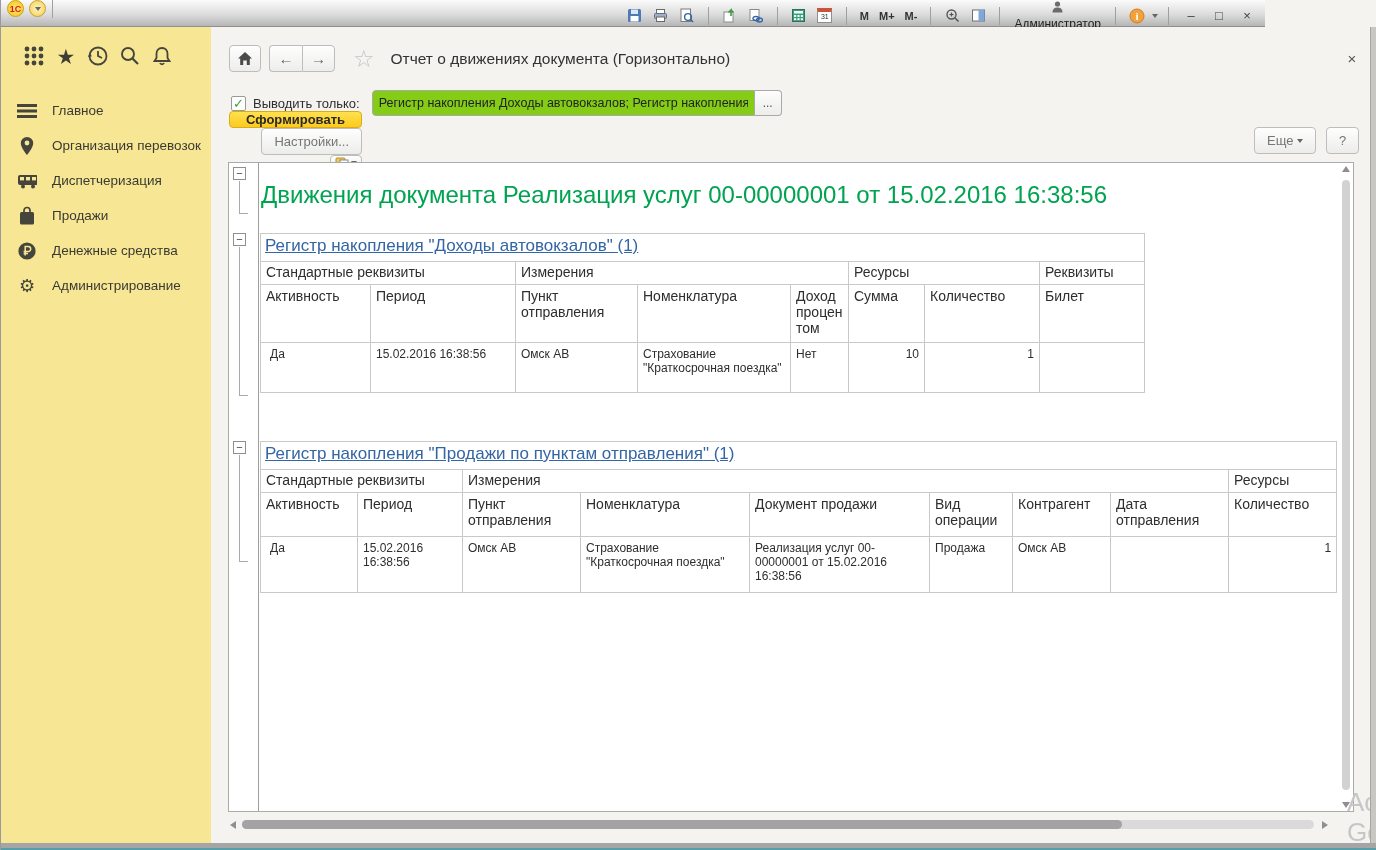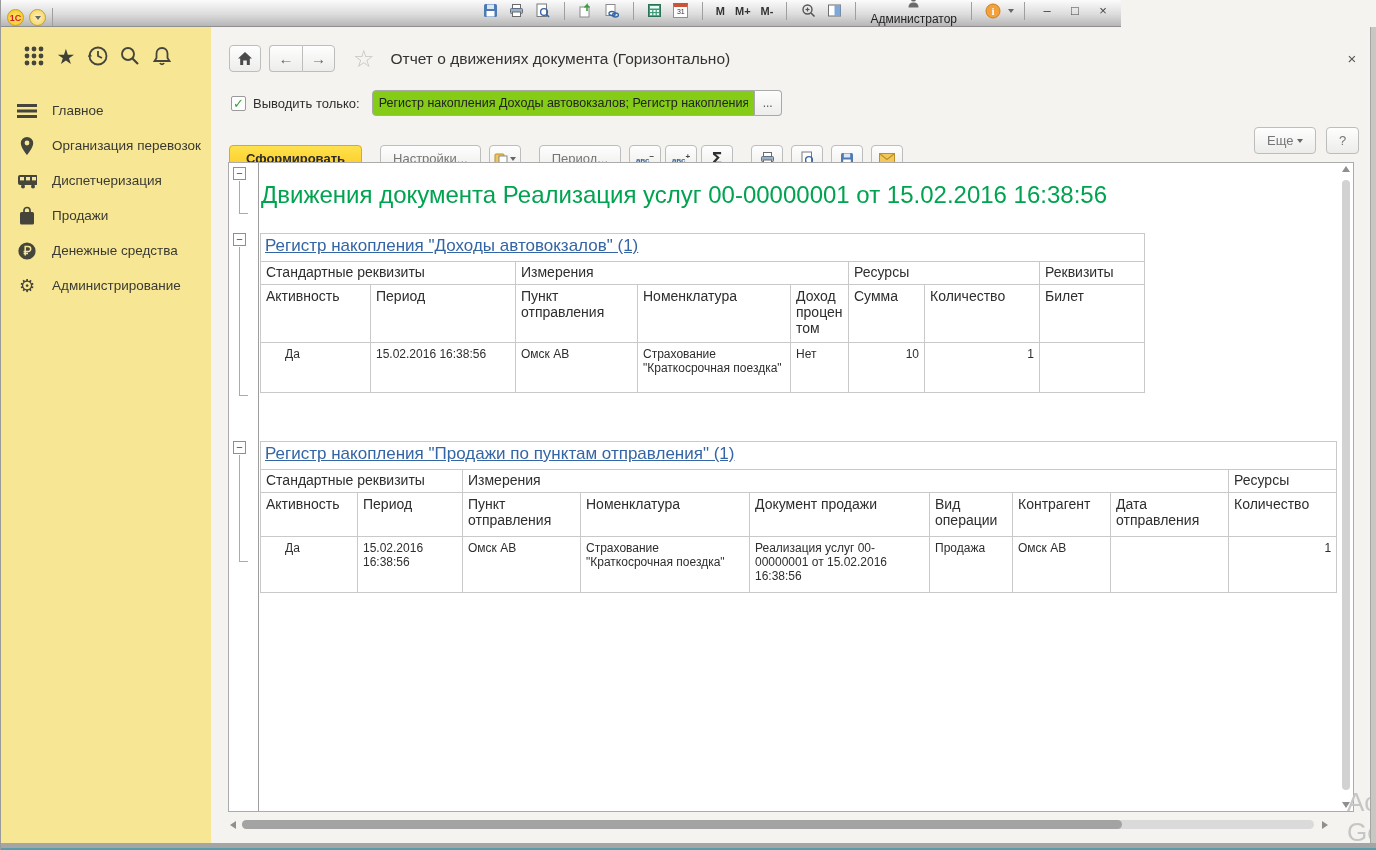--- a/index.html
+++ b/index.html
@@ -1,22 +1,22 @@
 <!DOCTYPE html>
 <html><head>
 <meta charset="utf-8">
 <style>
   * { margin:0; padding:0; box-sizing:border-box; }
   html,body { width:1376px; height:850px; overflow:hidden; font-family:"Liberation Sans","DejaVu Sans",sans-serif; }
   body { position:relative; background:#f4f3ef; border-left:1px solid #9a9a9a; }
 
   
-  .titlebar { position:absolute; left:0; top:0; width:1120px; height:27px;
+  .titlebar { position:absolute; left:0; top:0; width:1264px; height:27px;
     background:linear-gradient(#fbfbfb,#dcdcdc 55%,#b6b6b6); border-bottom:1px solid #8f8f8f;
-    display:flex; align-items:flex-end; padding:0 6px; }
+    display:flex; align-items:flex-start; padding:0 6px; }
   .logo-1c { width:17px; height:17px; border-radius:50%; background:radial-gradient(#ffe474,#f4c518);
     color:#d01f1f; font-size:9px; font-weight:bold; display:flex; align-items:center; justify-content:center; border:1px solid #caa20a; }
   .menu-bubble { width:17px; height:17px; border-radius:50%; background:radial-gradient(#fff3c0,#f2cf4e);
     border:1px solid #c8a028; margin-left:5px; display:flex; align-items:center; justify-content:center; }
   .tb-sep { width:1px; height:18px; background:#9f9f9f; margin:0 6px; }
   .tb-title { font-size:12px; color:#1c1c1c; margin-left:6px; white-space:nowrap; }
   .tb-right { margin-left:auto; display:flex; align-items:center; gap:4px; }
   .tb-ic { width:22px; height:20px; display:flex; align-items:center; justify-content:center; border-radius:3px; }
   .mem-btn { font-size:11px; font-weight:bold; color:#333; padding:1px 3px; }
   .user-box { display:flex; align-items:center; gap:4px; font-size:12px; color:#222; padding:0 4px;flex-direction:column; }
@@ -58,21 +58,21 @@
   .filter-row { position:absolute; left:20px; top:63px; display:flex; align-items:center; }
   .chk { width:15px; height:15px; background:#fff; border:1px solid #9a9a9a; border-radius:2px;
     display:flex; align-items:center; justify-content:center; color:#35a435; font-size:13px; font-weight:bold; }
   .chk-label { font-size:13px; color:#2e2e2e; margin-left:7px; margin-right:12px; white-space:nowrap; }
   .filter-field { display:flex; }
   .filter-input { width:383px; height:26px; border:1px solid #a9a9a9; border-radius:4px 0 0 4px; font-size:12.5px; color:#222;
     padding:0 6px; font-family:"Liberation Sans","DejaVu Sans",sans-serif; background:#84cc16; }
   .filter-more { width:27px; height:26px; border:1px solid #a9a9a9; border-left:none; border-radius:0 4px 4px 0;
     background:linear-gradient(#fdfdfd,#ededeb); font-size:12px; color:#555; text-align:center; line-height:24px; cursor:pointer; }
 
-  .toolbar { position:absolute; left:18px; top:118px; height:27px; display:flex; align-items:flex-start; }
+  .toolbar { position:absolute; left:18px; top:84px; height:27px; display:flex; align-items:flex-end;flex-direction:column; }
   .btn { height:27px; border:1px solid #bdbdbd; border-radius:4px; background:linear-gradient(#fefefe,#ececea);
     font-size:13px; color:#757575; display:flex; align-items:center; justify-content:center; padding:8px 12px; cursor:pointer; white-space:nowrap; }
   .btn-generate { background:linear-gradient(#ffe14e,#fcca1e); border-color:#d8ad17; color:#2a2a2a; font-weight:bold; padding:0 16px; }
   .ibtn { width:32px; height:27px; border:1px solid #bdbdbd; border-radius:4px; background:linear-gradient(#fefefe,#ececea);
     display:flex; align-items:center; justify-content:center; cursor:pointer; gap:2px; }
   .sigma { font-size:16px; font-weight:bold; color:#2f2f2f; font-family:"DejaVu Sans",sans-serif; }
   .abc { font-size:8px; color:#3466a5; font-weight:bold; letter-spacing:0; }
   .abc sup { font-size:8px; color:#444; }
   .gap8 { margin-left:8px; } .gap18 { margin-left:18px; } .gap4 { margin-left:4px; }
   .tb-right-btns { position:absolute; left:1043px; top:100px; display:flex; gap:10px; }
@@ -88,21 +88,21 @@
   .rpt-title { position:absolute; left:32px; top:18px; font-size:24px; color:#00a350; white-space:nowrap; }
 
   table.rpt { border-collapse:collapse; table-layout:fixed; position:absolute; background:#fff; }
   table.rpt td { border:1px solid #c9c9c9; vertical-align:top; overflow:hidden; }
   td.linkcell { padding:2px 4px; height:28px; vertical-align:middle; }
   a.reglink { font-size:17px; color:#3465a4; text-decoration:underline; cursor:pointer; }
   td.grp { font-size:14px; color:#2e2e2e; padding:2px 5px; height:23px; white-space:nowrap; }
   td.hdr { font-size:14px; color:#2e2e2e; padding:3px 5px; word-wrap:break-word; overflow-wrap:break-word; }
   td.dat { font-size:12px; color:#2e2e2e; padding:4px 5px; word-wrap:break-word; }
   td.num { text-align:right; }
-  td.indent { padding-left:24px; }
+  td.indent { padding-left:9px; }
 
   
   .vscroll { position:absolute; left:1128px; top:137px; width:14px; height:646px; }
   .vthumb { position:absolute; left:3px; top:16px; width:8px; height:610px; background:#d2d2d2; border-radius:4px; }
   .arr-up { position:absolute; left:3px; top:2px; width:0; height:0; border-left:4px solid transparent; border-right:4px solid transparent; border-bottom:6px solid #8f8f8f; }
   .arr-dn { position:absolute; left:3px; bottom:2px; width:0; height:0; border-left:4px solid transparent; border-right:4px solid transparent; border-top:6px solid #8f8f8f; }
   .hscroll { position:absolute; left:17px; top:790px; width:1126px; height:15px; }
   .arr-l { position:absolute; left:2px; top:4px; width:0; height:0; border-top:4px solid transparent; border-bottom:4px solid transparent; border-right:6px solid #8f8f8f; }
   .arr-r { position:absolute; right:26px; top:4px; width:0; height:0; border-top:4px solid transparent; border-bottom:4px solid transparent; border-left:6px solid #8f8f8f; }
   .htrack { position:absolute; left:14px; top:3px; width:1072px; height:9px; background:#dadada; border-radius:5px; }

